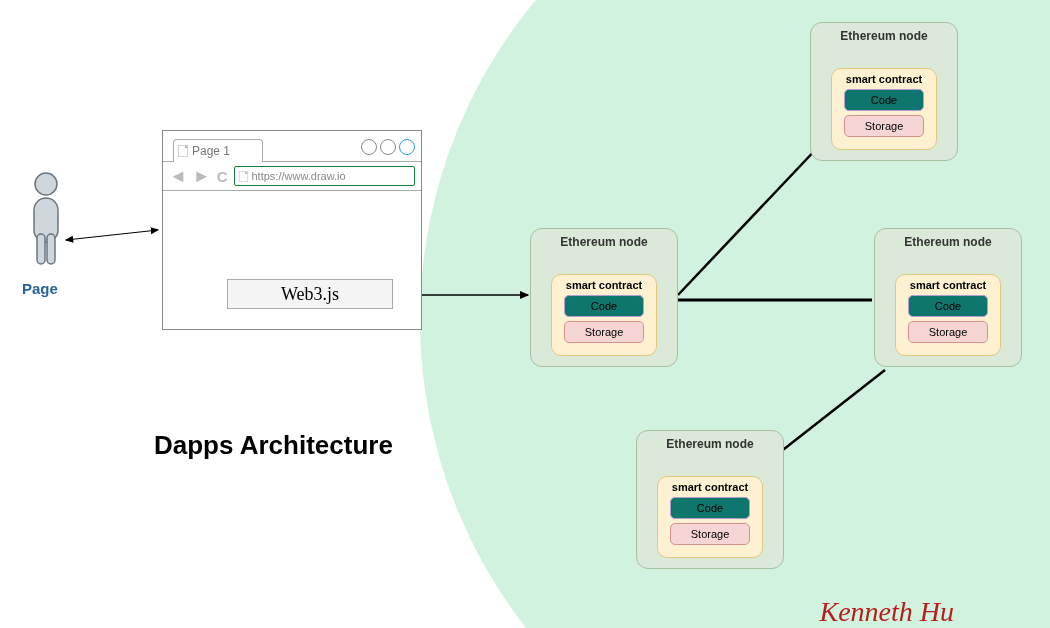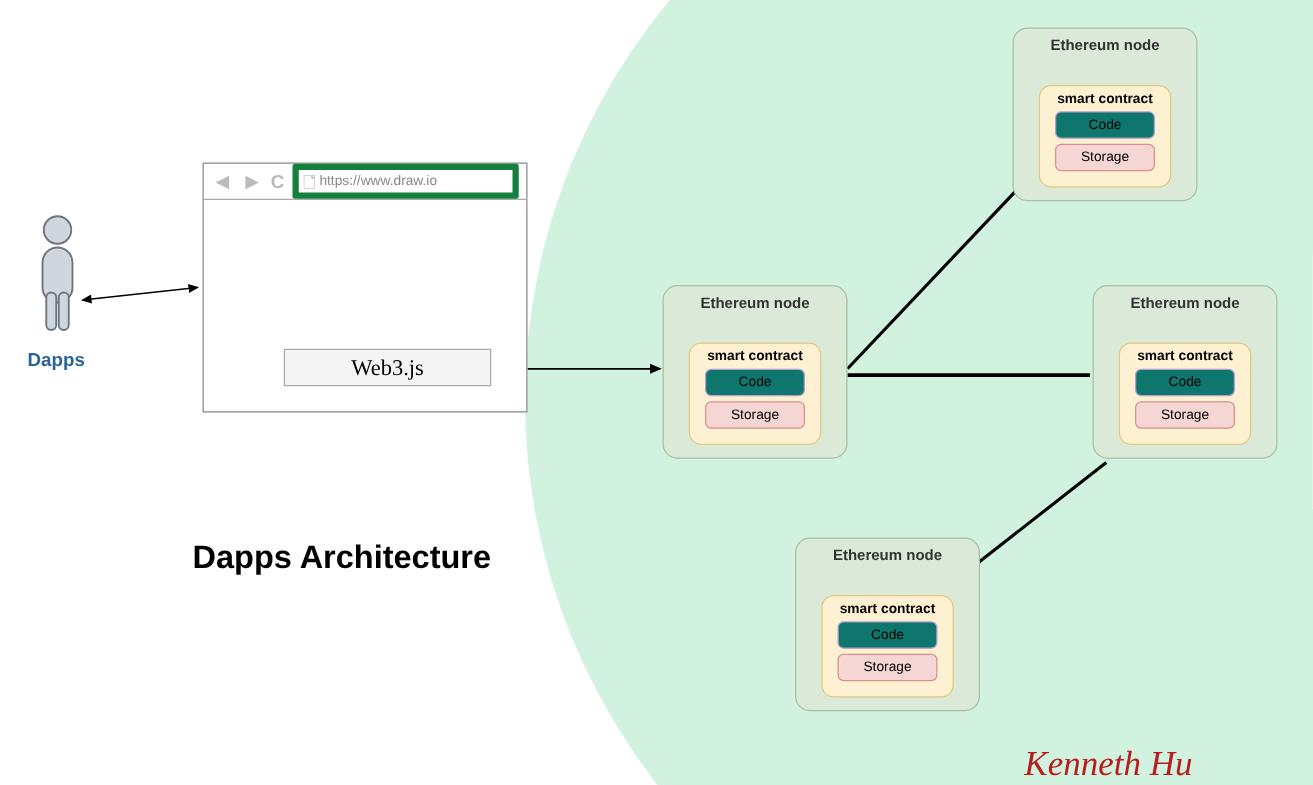--- a/index.html
+++ b/index.html
@@ -88,21 +88,21 @@
     display: flex;
     align-items: center;
     padding: 0 6px;
     gap: 6px;
   }
   .nav-arrow { color: #bbb; font-size: 18px; line-height: 1; }
   .reload { color: #bbb; font-size: 15px; font-weight: bold; }
   .url-bar {
     flex: 1;
     height: 18px;
-    border: 5px solid #15803d;
+    border: 1px solid #15803d;
     border-radius: 2px;
     font-size: 11px;
     color: #888;
     display: flex;
     align-items: center;
     padding: 0 4px;
   }
   .url-bar svg { margin-right: 4px; }
   .ui-label {
     text-align: center;
@@ -216,23 +216,37 @@
 </svg>
 
 <div class="user-icon">
   <svg width="40" height="100" viewBox="0 0 40 100">
     <circle cx="20" cy="12" r="11" fill="#cfd6dc" stroke="#6b7680" stroke-width="1.5"></circle>
     <rect x="8" y="26" width="24" height="44" rx="12" fill="#cfd6dc" stroke="#6b7680" stroke-width="1.5"></rect>
     <rect x="11" y="62" width="8" height="30" rx="4" fill="#cfd6dc" stroke="#6b7680" stroke-width="1.5"></rect>
     <rect x="21" y="62" width="8" height="30" rx="4" fill="#cfd6dc" stroke="#6b7680" stroke-width="1.5"></rect>
   </svg>
 </div>
-<div class="user-label">Dapps</div>
+<div class="user-label">Page</div>
 
 <div class="browser">
+  <div class="browser-tabbar">
+    <div class="browser-tab">
+      <svg width="10" height="12">
+          <rect x="0" y="0" width="10" height="12" fill="none" stroke="#aaa"></rect>
+          <path d="M7 0 L10 3 L7 3 Z" fill="#aaa"></path>
+        </svg>
+      <span>Page 1</span>
+    </div>
+    <div class="browser-circles">
+      <div class="browser-circle"></div>
+      <div class="browser-circle"></div>
+      <div class="browser-circle blue"></div>
+    </div>
+  </div>
   <div class="browser-toolbar">
     <span class="nav-arrow">◄</span>
     <span class="nav-arrow">►</span>
     <span class="reload">C</span>
     <div class="url-bar">
       <svg width="9" height="11">
           <rect x="0" y="0" width="9" height="11" fill="none" stroke="#bbb"></rect>
           <path d="M6 0 L9 3 L6 3 Z" fill="#bbb"></path>
         </svg>
       <span>https://www.draw.io</span>

